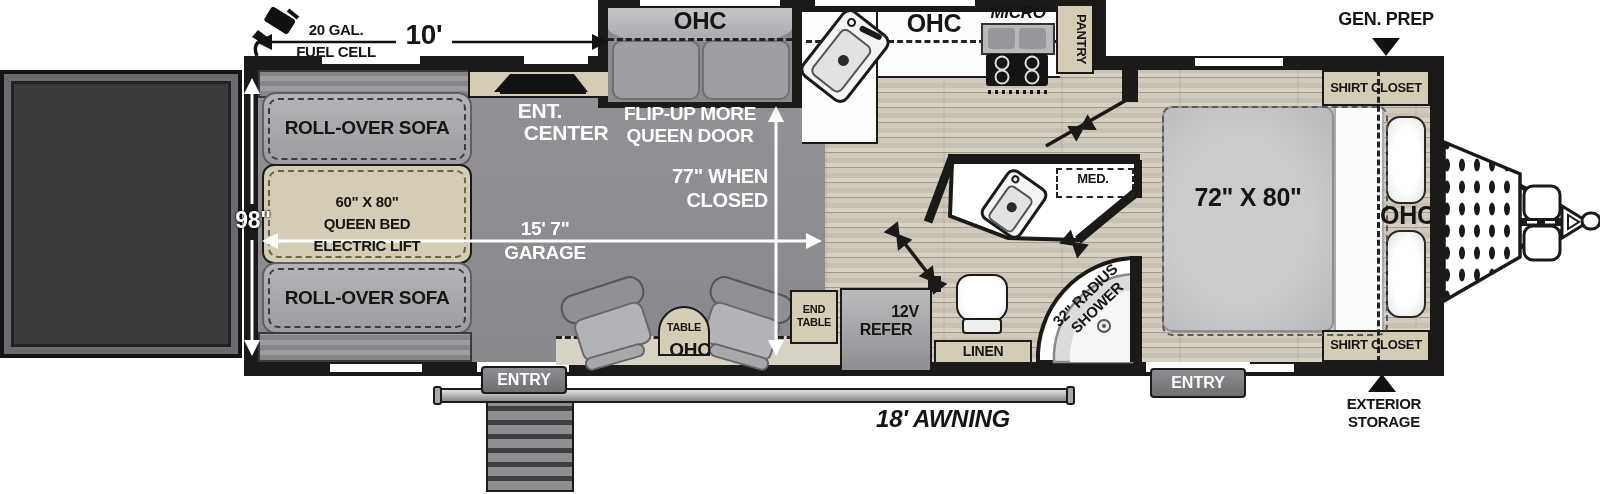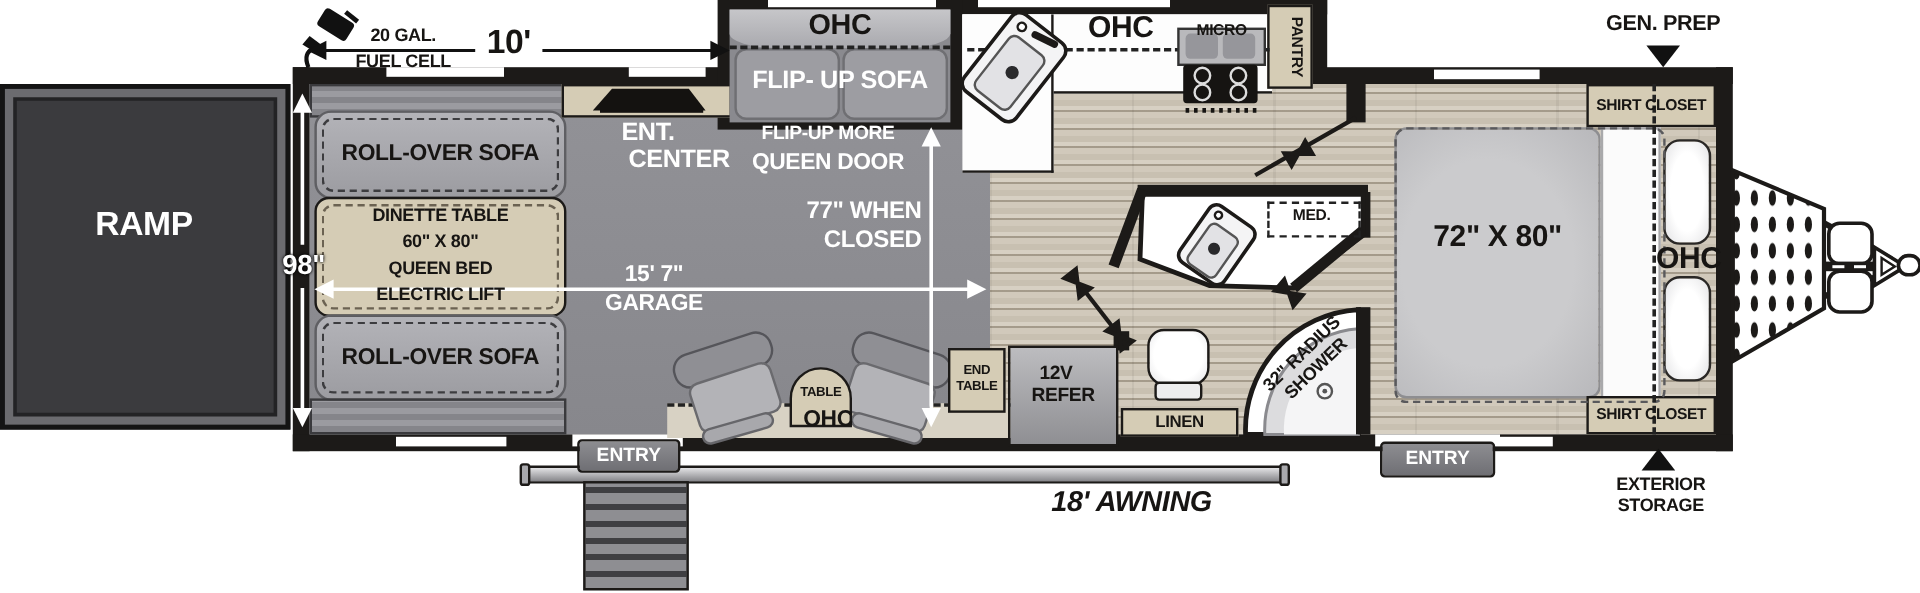--- a/index.html
+++ b/index.html
@@ -55,32 +55,30 @@
   <div class="win" style="left:815px;top:0;width:160px;height:6px;"></div>
   <div class="win" style="left:640px;top:0;width:140px;height:6px;"></div>
   <div class="win" style="left:1195px;top:58px;width:88px;height:8px;"></div>
   <div class="win" style="left:330px;top:364px;width:92px;height:8px;"></div>
   <div class="win" style="left:1250px;top:364px;width:44px;height:8px;"></div>
   <div class="win" style="left:477px;top:362px;width:92px;height:10px;"></div>
   <div class="win" style="left:1146px;top:362px;width:104px;height:10px;"></div>
 
   <div class="fur" style="left:0;top:70px;width:242px;height:288px;background:#3b3b3e;border:4px solid #141414;
               box-shadow:inset 0 0 0 7px #6b6b6f, inset 0 0 0 10px #232325;z-index:2;"></div>
-  <div class="lbl w" style="left:2px;top:172px;width:236px;font-size:28px;">RAMP</div>
 
   <div class="fur sofaback" style="left:258px;top:70px;width:214px;height:28px;"></div>
   <div class="fur sofa" style="left:262px;top:92px;width:210px;height:74px;">
       <div class="dashedin"></div>
     </div>
   <div class="lbl" style="left:262px;top:118px;width:210px;font-size:19px;">ROLL-OVER SOFA</div>
 
   <div class="fur tan" style="left:262px;top:164px;width:210px;height:100px;border-radius:12px;">
       <div class="dashedin" style="border-color:#6b6252;"></div>
     </div>
-  <div class="lbl" style="left:262px;top:172px;width:210px;font-size:15px;">DINETTE TABLE</div>
   <div class="lbl" style="left:262px;top:194px;width:210px;font-size:15px;">60" X 80"</div>
   <div class="lbl" style="left:262px;top:216px;width:210px;font-size:15px;">QUEEN BED</div>
   <div class="lbl" style="left:262px;top:238px;width:210px;font-size:15px;">ELECTRIC LIFT</div>
 
   <div class="fur sofa" style="left:262px;top:262px;width:210px;height:72px;">
       <div class="dashedin"></div>
     </div>
   <div class="lbl" style="left:262px;top:288px;width:210px;font-size:19px;">ROLL-OVER SOFA</div>
   <div class="fur sofaback" style="left:258px;top:332px;width:214px;height:30px;"></div>
 
@@ -88,22 +86,21 @@
   <div class="lbl w" style="left:470px;top:100px;width:140px;font-size:21px;">ENT.</div>
   <div class="lbl w" style="left:470px;top:122px;width:140px;font-size:21px;padding-left:26px;">CENTER</div>
 
   <div class="fur" style="left:598px;top:0;width:204px;height:108px;background:#1c1a18;z-index:2;"></div>
   <div class="fur" style="left:608px;top:8px;width:184px;height:94px;background:#8a8a8f;"></div>
   <div class="fur" style="left:608px;top:8px;width:184px;height:32px;background:linear-gradient(180deg,#c6c6c9,#a9a9ae);border-radius:0 0 40px 40px / 0 0 12px 12px;"></div>
   <div class="fur" style="left:612px;top:40px;width:88px;height:60px;background:#9d9da2;border:2px solid #6f6f73;border-radius:10px;"></div>
   <div class="fur" style="left:702px;top:40px;width:88px;height:60px;background:#9d9da2;border:2px solid #6f6f73;border-radius:10px;"></div>
   <div class="dash" style="left:608px;top:38px;width:184px;height:0;border-top:3px dashed #222;"></div>
   <div class="lbl" style="left:648px;top:8px;width:104px;font-size:24px;">OHC</div>
-  <div class="lbl w" style="left:608px;top:56px;width:184px;font-size:21px;">FLIP- UP SOFA</div>
-  <div class="lbl w" style="left:592px;top:104px;width:196px;font-size:16px;">FLIP-UP MORE</div>
+  <div class="lbl w" style="left:592px;top:104px;width:196px;font-size:19px;">FLIP-UP MORE</div>
   <div class="lbl w" style="left:592px;top:126px;width:196px;font-size:19px;">QUEEN DOOR</div>
 
   <div class="dash" style="left:556px;top:336px;width:290px;height:26px;background:#d8d2c4;border-top:3px dashed #222;z-index:3;"></div>
   <div class="fur" style="left:566px;top:284px;width:86px;height:72px;transform:rotate(-18deg);">
       <div class="abs" style="left:0;top:0;width:86px;height:30px;background:#8f8f94;border:2px solid #55555a;border-radius:14px;box-sizing:border-box;"></div>
       <div class="abs" style="left:7px;top:26px;width:72px;height:44px;background:#b3b3b7;border:2px solid #6a6a6e;border-radius:9px;box-sizing:border-box;"></div>
     </div>
   <div class="fur" style="left:584px;top:350px;width:62px;height:14px;background:#a8a8ac;border:2px solid #66666a;border-radius:8px;transform:rotate(-16deg);"></div>
   <div class="fur" style="left:702px;top:284px;width:86px;height:72px;transform:rotate(18deg);">
       <div class="abs" style="left:0;top:0;width:86px;height:30px;background:#8f8f94;border:2px solid #55555a;border-radius:14px;box-sizing:border-box;"></div>
@@ -111,34 +108,34 @@
     </div>
   <div class="fur" style="left:708px;top:350px;width:62px;height:14px;background:#a8a8ac;border:2px solid #66666a;border-radius:8px;transform:rotate(16deg);"></div>
   <div class="fur tan" style="left:658px;top:306px;width:52px;height:50px;border-radius:26px 26px 0 0;z-index:4;"></div>
   <div class="lbl" style="left:658px;top:322px;width:52px;font-size:11px;">TABLE</div>
   <div class="lbl" style="left:650px;top:340px;width:80px;font-size:19px;">OHC</div>
 
   <div class="fur tan" style="left:790px;top:290px;width:48px;height:54px;z-index:3;"></div>
   <div class="lbl" style="left:790px;top:304px;width:48px;font-size:11px;">END</div>
   <div class="lbl" style="left:790px;top:317px;width:48px;font-size:11px;">TABLE</div>
   <div class="fur" style="left:840px;top:288px;width:92px;height:84px;background:linear-gradient(180deg,#bcbcbf,#8f8f93);border:2.5px solid #1c1a18;"></div>
-  <div class="lbl" style="left:840px;top:304px;width:80px;font-size:16px;">12V</div>
+  <div class="lbl" style="left:840px;top:304px;width:80px;font-size:16px;padding-left:25px;">12V</div>
   <div class="lbl" style="left:840px;top:322px;width:92px;font-size:16px;">REFER</div>
 
   <div class="fur" style="left:802px;top:12px;width:258px;height:66px;background:#fdfdfd;border-bottom:2.5px solid #1c1a18;"></div>
   <div class="fur" style="left:802px;top:12px;width:76px;height:132px;background:#fdfdfd;border-right:2.5px solid #1c1a18;border-bottom:2.5px solid #1c1a18;"></div>
   <div class="dash" style="left:806px;top:40px;width:252px;height:0;border-top:3px dashed #222;"></div>
   <div class="fur" style="left:816px;top:14px;width:58px;height:84px;background:#f4f4f5;border:3px solid #1c1a18;border-radius:10px;transform:rotate(38deg);z-index:6;">
       <div class="abs" style="left:7px;top:16px;width:38px;height:58px;background:#e2e2e5;border:2px solid #555;border-radius:7px;box-sizing:border-box;"></div>
       <div class="abs" style="left:22px;top:38px;width:11px;height:11px;background:#2a2a2c;border-radius:50%;"></div>
       <div class="abs" style="left:6px;top:4px;width:9px;height:9px;background:#fff;border:2px solid #1c1a18;border-radius:50%;box-sizing:border-box;"></div>
       <div class="abs" style="left:20px;top:2px;width:24px;height:6px;background:#1c1a18;border-radius:3px;transform:rotate(-12deg);"></div>
     </div>
   <div class="lbl" style="left:898px;top:10px;width:72px;font-size:25px;">OHC</div>
-  <div class="lbl" style="left:984px;top:18px;width:68px;font-size:13px;">MICRO</div>
+  <div class="lbl" style="left:984px;top:4px;width:68px;font-size:17px;font-style:italic;">MICRO</div>
   <div class="fur tan" style="left:1056px;top:4px;width:38px;height:70px;"></div>
   <div class="lbl" style="left:1062px;top:8px;width:26px;height:62px;font-size:13px;writing-mode:vertical-rl;white-space:nowrap;">PANTRY</div>
 
   <div class="dash" style="left:1056px;top:168px;width:74px;height:26px;border:2px dashed #222;z-index:6;"></div>
   <div class="lbl" style="left:1058px;top:172px;width:70px;font-size:13px;">MED.</div>
   <div class="fur" style="left:990px;top:174px;width:48px;height:60px;background:#f4f4f5;border:3px solid #1c1a18;border-radius:9px;transform:rotate(35deg);z-index:6;">
       <div class="abs" style="left:6px;top:12px;width:30px;height:42px;background:#e2e2e5;border:2px solid #555;border-radius:6px;box-sizing:border-box;"></div>
       <div class="abs" style="left:16px;top:26px;width:10px;height:10px;background:#2a2a2c;border-radius:50%;"></div>
       <div class="abs" style="left:4px;top:2px;width:8px;height:8px;background:#fff;border:2px solid #1c1a18;border-radius:50%;box-sizing:border-box;"></div>
     </div>

